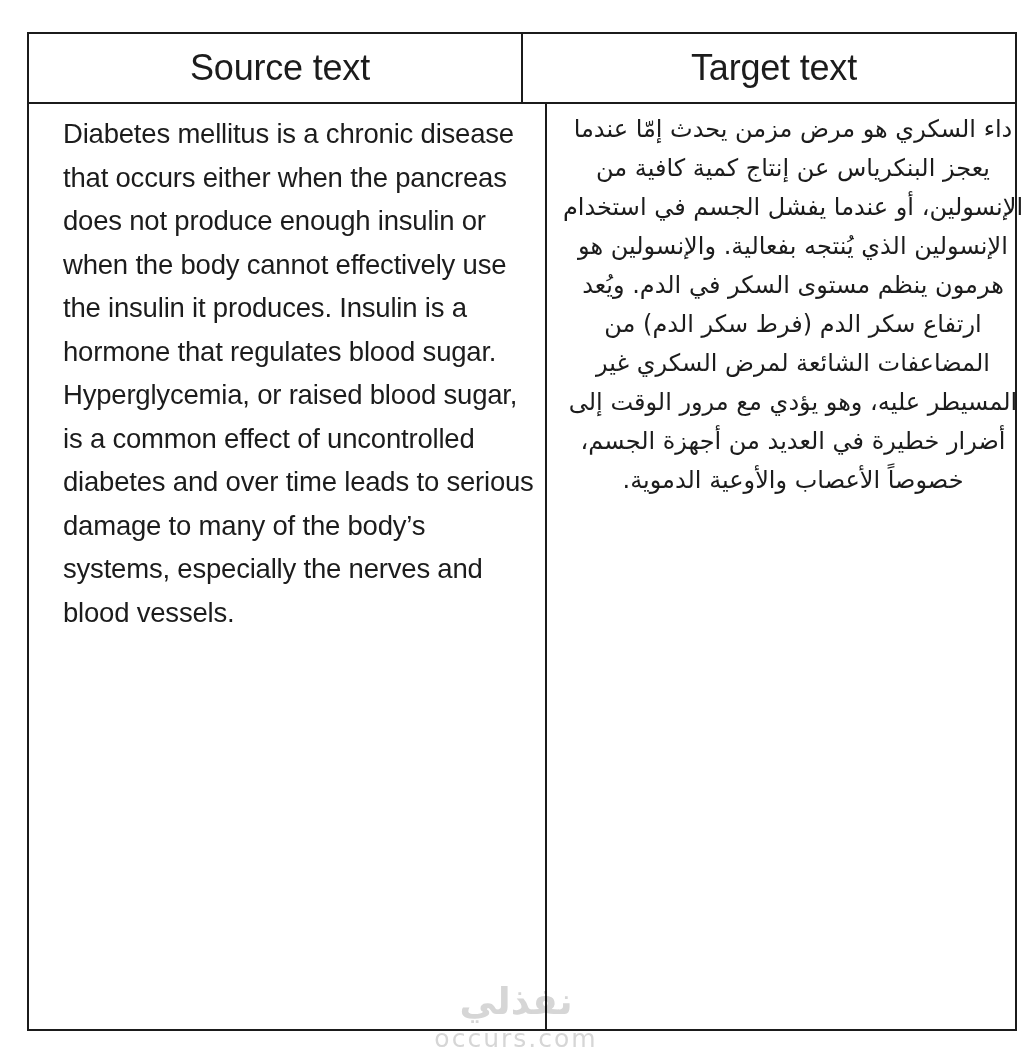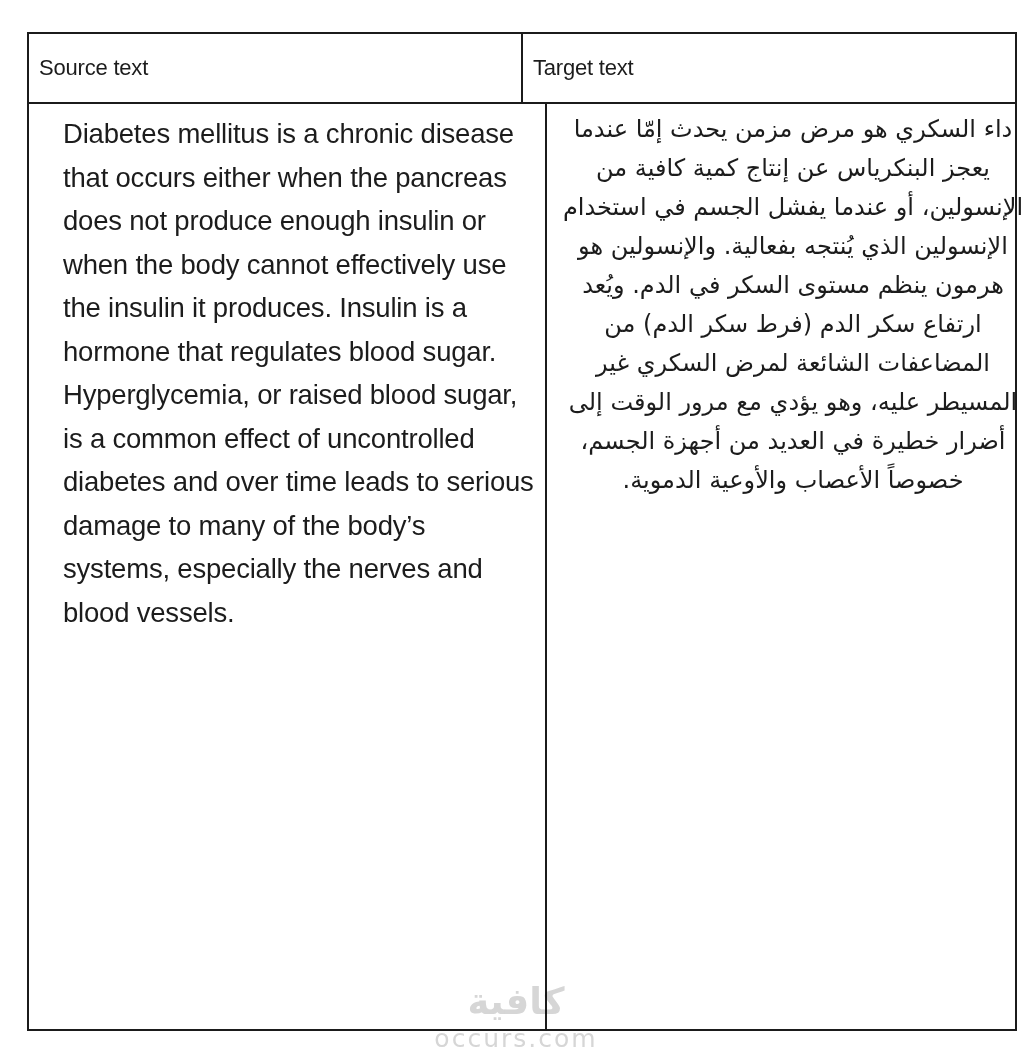--- a/index.html
+++ b/index.html
@@ -30,22 +30,23 @@
   .row{ display:flex; width:100%; }
   .header-row{ flex:0 0 70px; border-bottom:2px solid var(--border); }
   .body-row{ flex:1 1 auto; min-height:0;margin-left:24px; }
   .cell{ min-width:0; }
   .cell.source{ flex:0 0 494px; border-right:2px solid var(--border); }
   .cell.target{ flex:1 1 auto; }
 
   .header-cell{
     display:flex; align-items:center;
     padding:4px 0 4px 10px;
-    font-size:22px;
+    font-size:36px;
     letter-spacing:-0.2px;
+    justify-content:center;
   }
 
   .source-par{
     margin:0;
     padding:8px 6px 0 10px;
     font-size:27.5px;
     line-height:43.5px;
     letter-spacing:-0.2px;
   }
   .target-par{
@@ -101,15 +102,15 @@
     <div class="cell source">
       <p class="source-par" lang="en">Diabetes mellitus is a chronic disease that occurs either when the pancreas does not produce enough insulin or when the body cannot effectively use the insulin it produces. Insulin is a hormone that regulates blood sugar. Hyperglycemia, or raised blood sugar, is a common effect of uncontrolled diabetes and over time leads to serious damage to many of the body’s systems, especially the nerves and blood vessels.</p>
     </div>
     <div class="cell target">
       <p class="target-par" lang="ar" dir="rtl">داء السكري هو مرض مزمن يحدث إمّا عندما يعجز البنكرياس عن إنتاج كمية كافية من الإنسولين، أو عندما يفشل الجسم في استخدام الإنسولين الذي يُنتجه بفعالية. والإنسولين هو هرمون ينظم مستوى السكر في الدم. ويُعد ارتفاع سكر الدم (فرط سكر الدم) من المضاعفات الشائعة لمرض السكري غير المسيطر عليه، وهو يؤدي مع مرور الوقت إلى أضرار خطيرة في العديد من أجهزة الجسم، خصوصاً الأعصاب والأوعية الدموية.</p>
     </div>
   </div>
 </div>
 
 <div class="watermark">
-  <div class="wm-logo" lang="ar">كافية</div>
+  <div class="wm-logo" lang="ar">نفذلي</div>
   <div class="wm-domain">occurs.com</div>
 </div>
 
 </body></html>

